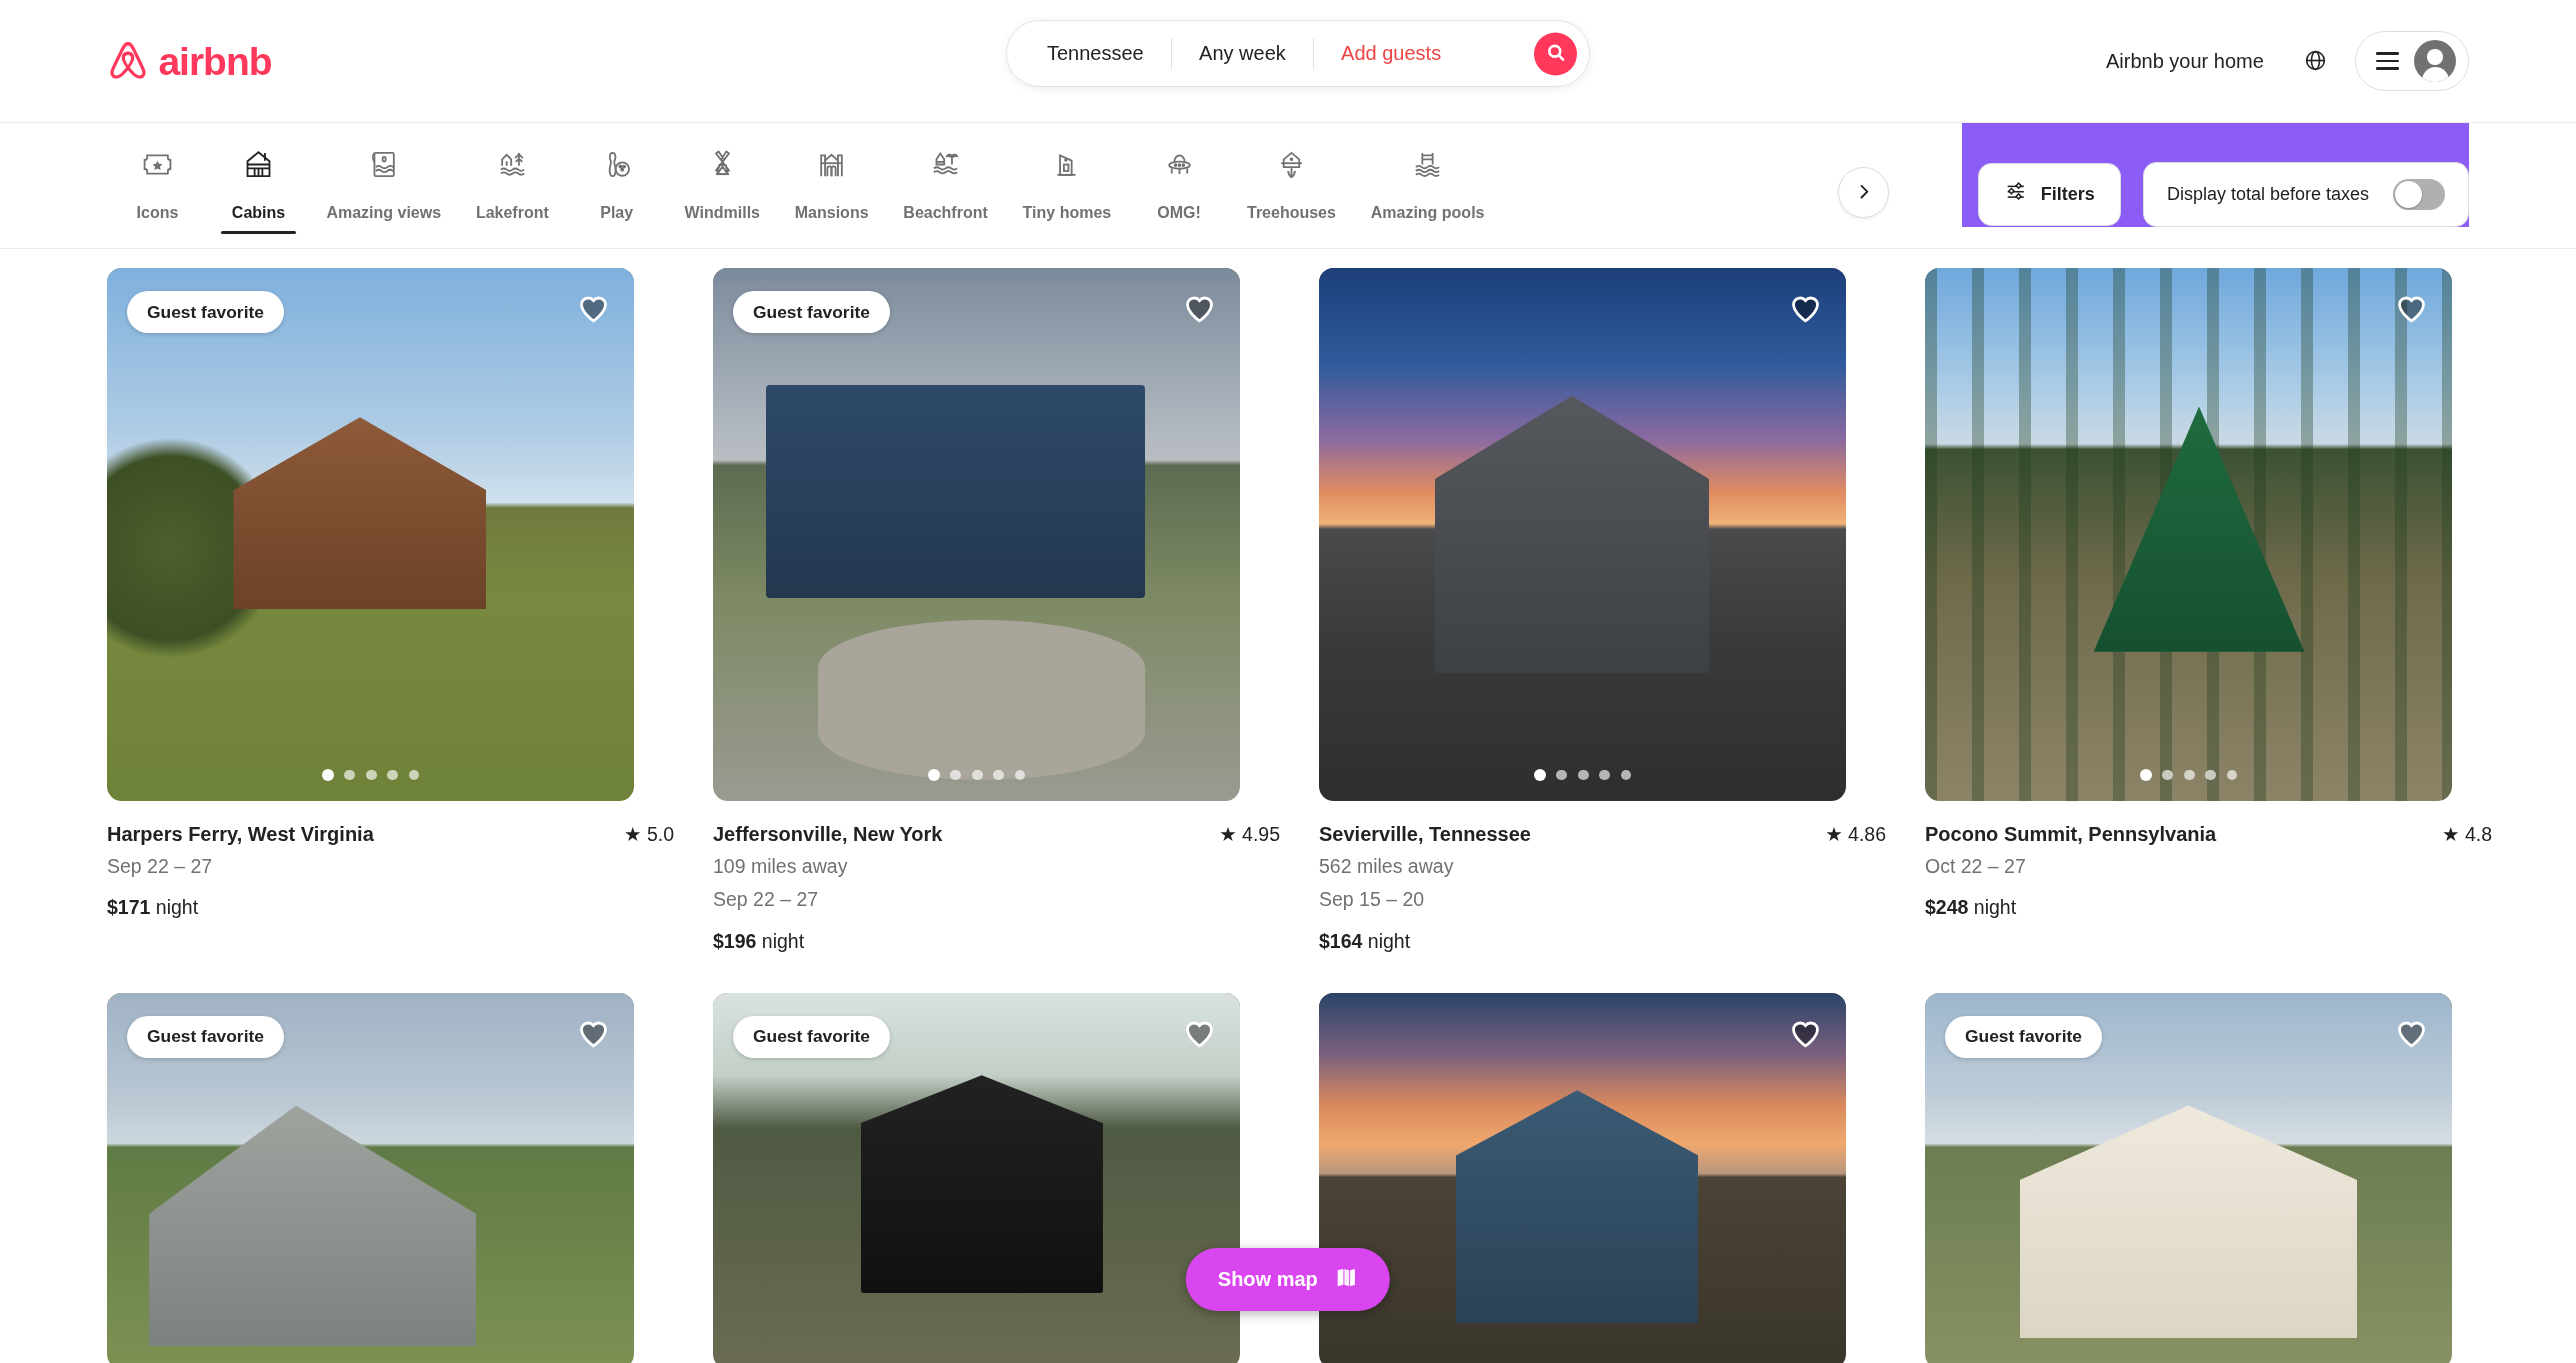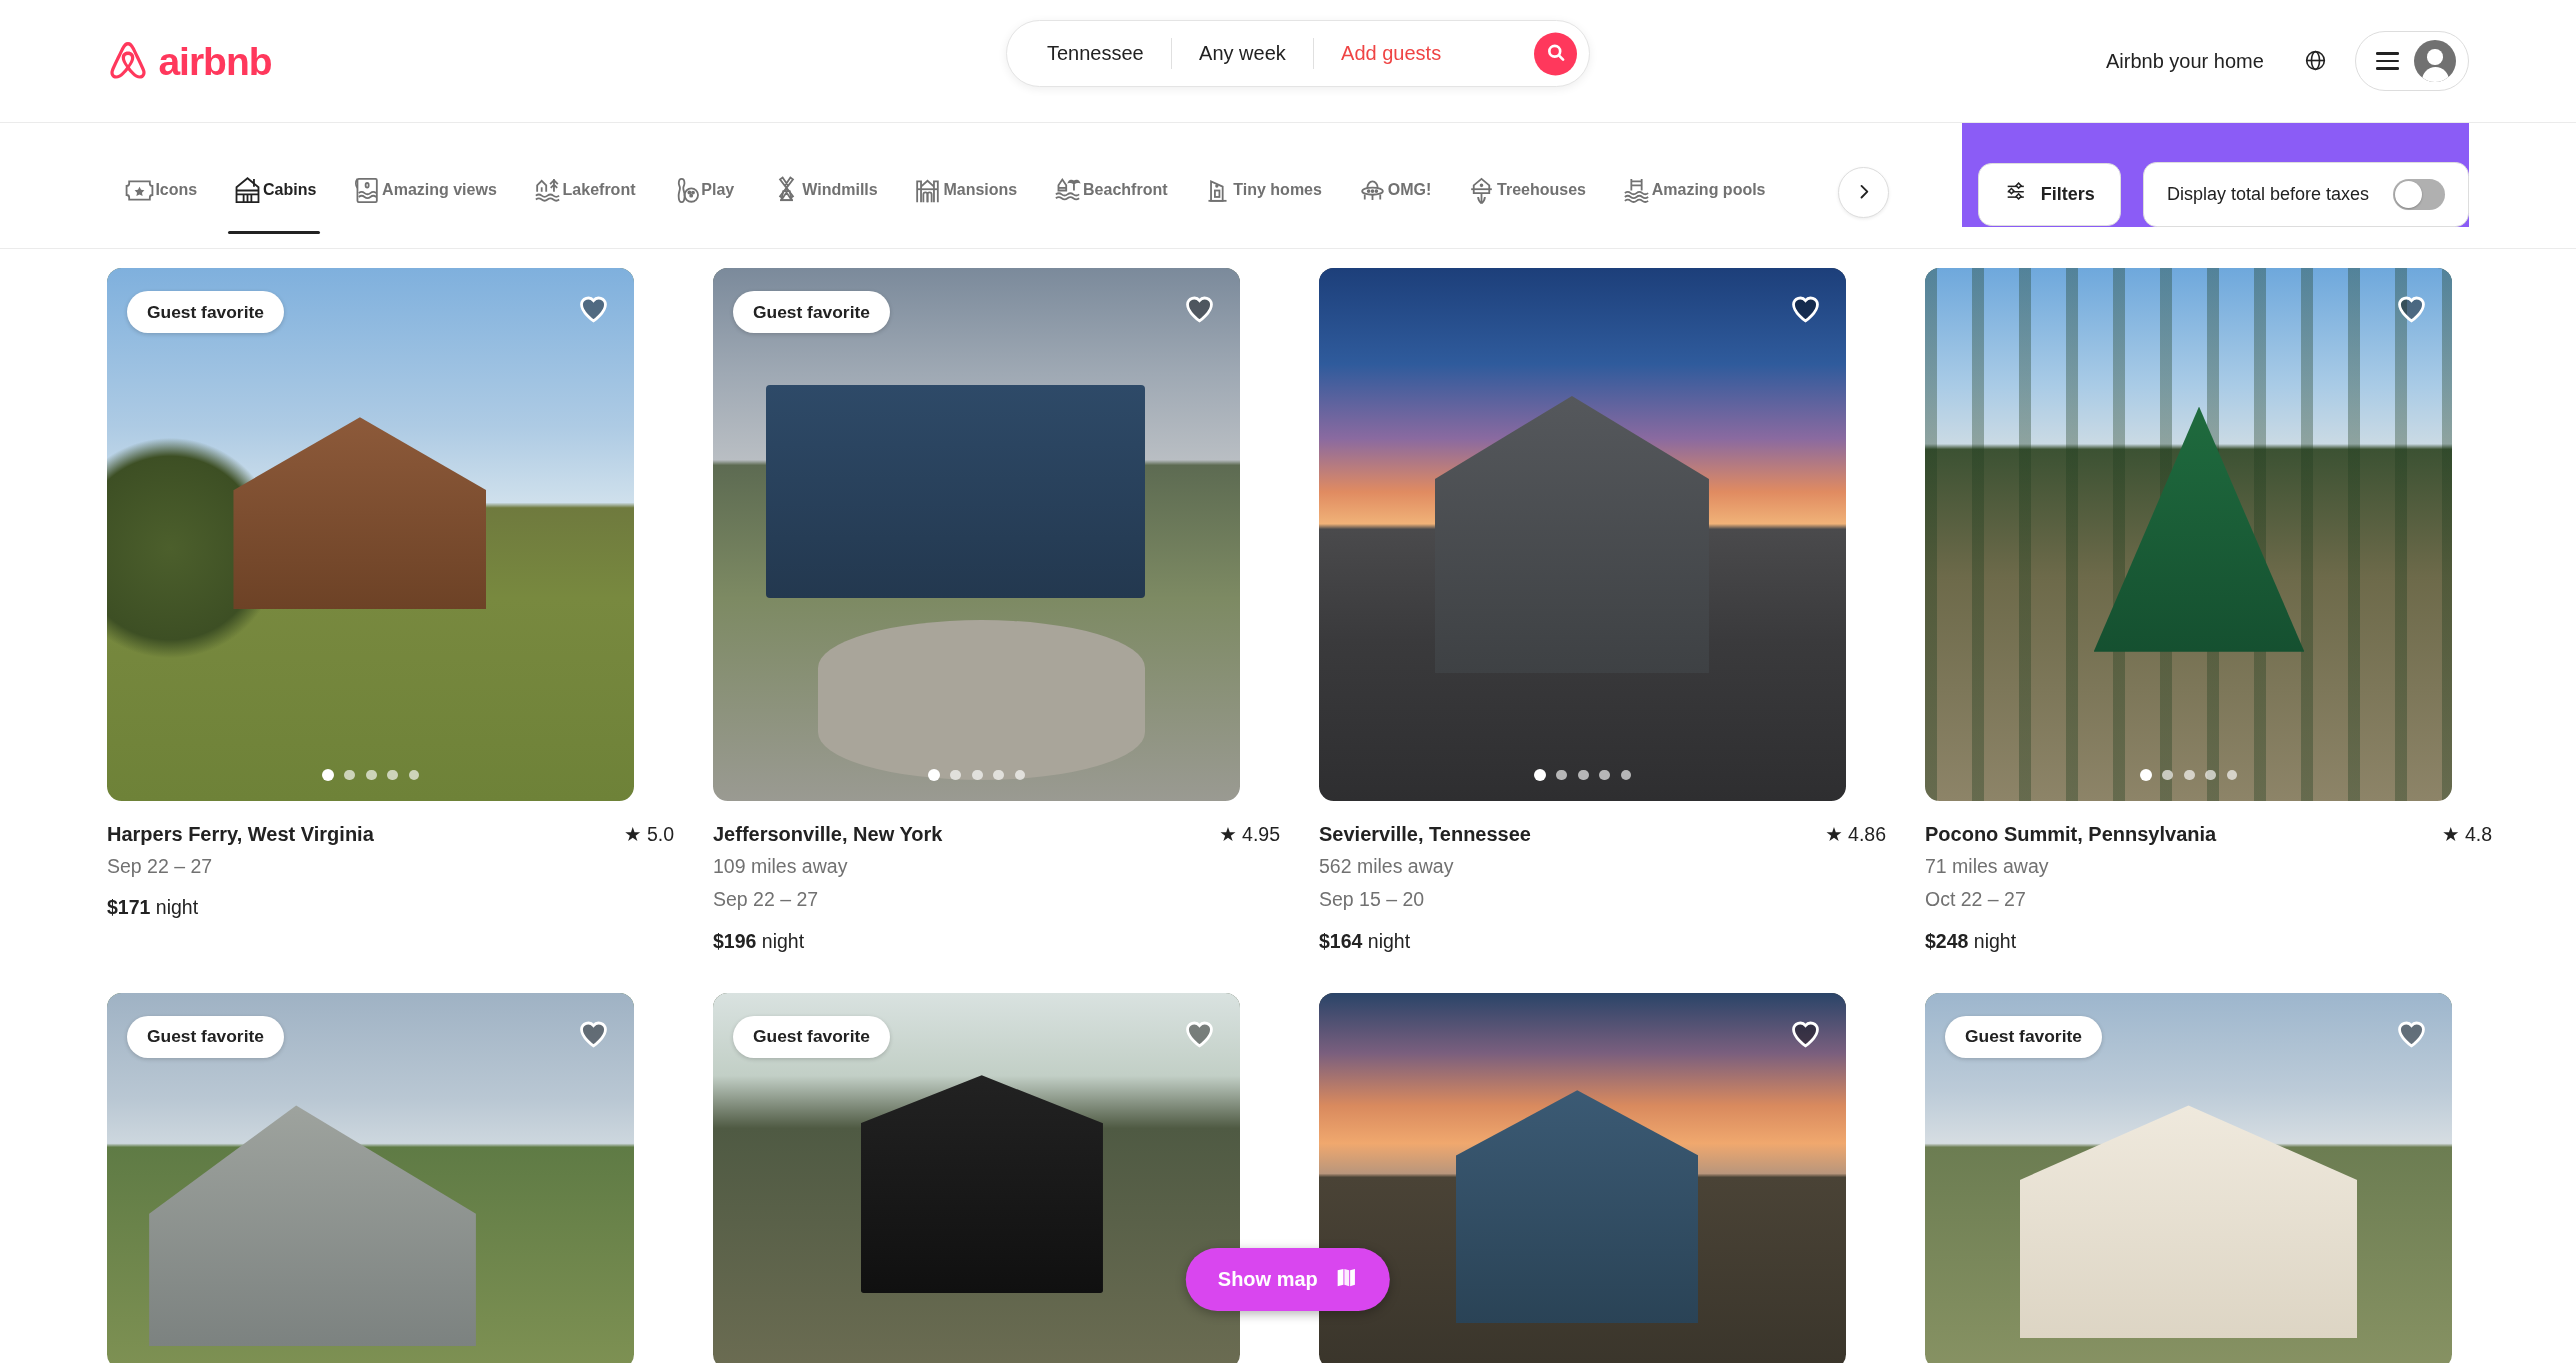--- a/index.html
+++ b/index.html
@@ -102,22 +102,22 @@
     flex: 1 1 auto;
     position: relative;
     height: 100%;
     padding-top: 13.4px;
     mask-image: linear-gradient(to right, #000 0, #000 1697px, transparent 1771px);
     -webkit-mask-image: linear-gradient(to right, #000 0, #000 1697px, transparent 1771px);
   }
   .cat {
     flex: 0 0 auto;
     min-width: 101px;
-    display: flex; flex-direction: row; align-items: center;
-    gap: 0;
+    display: flex; flex-direction: column; align-items: center;
+    gap: 21px;
     padding: 9.4px 17.4px 0 17.4px;
     color: #717171;
     position: relative;
     height: 98px;
   }
   .cat .cicon { height: 38px; display: flex; align-items: center; justify-content: center; }
   .cat .clabel { font-size: 16px; font-weight: 600; white-space: nowrap; line-height: 1; }
   .cat.active { color: #222222; }
   .cat.active .underline {
     position: absolute; bottom: 0; left: 13.4px; right: 13.4px;
@@ -641,21 +641,20 @@
       </div>
     </div>
     <div class="card-body">
       <div class="row1">
         <div class="title">Pocono Summit, Pennsylvania</div>
         <div class="rating">
           <span>★</span>
           <span>4.8</span>
         </div>
       </div>
-      <div class="sub">71 miles away</div>
       <div class="sub">Oct 22 – 27</div>
       <div class="price">
         <b>$248</b>
         <span>night</span>
       </div>
     </div>
   </div>
 
   <div class="card row2">
     <div class="card-img">

